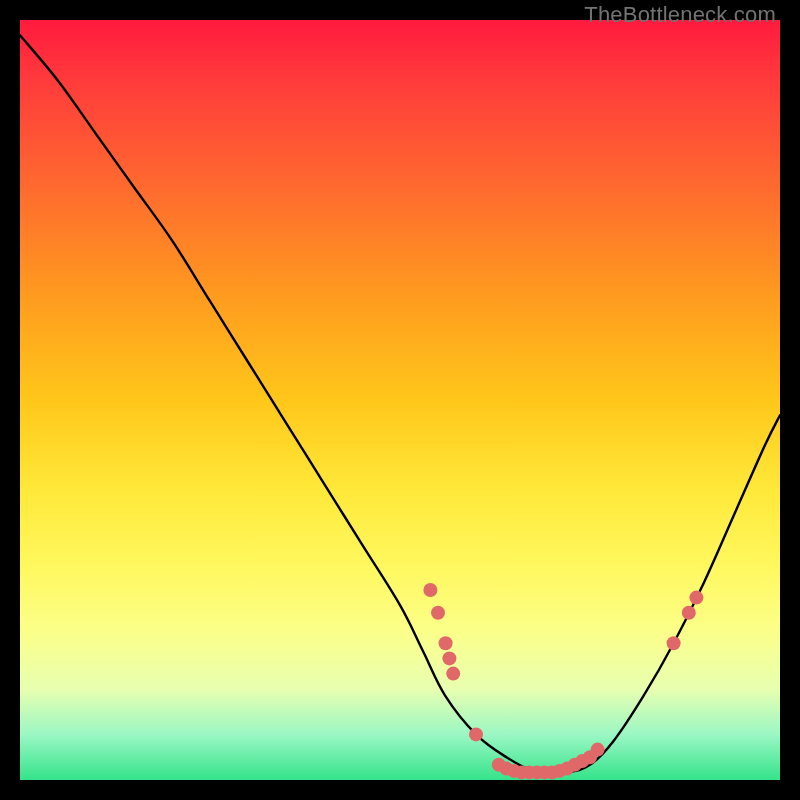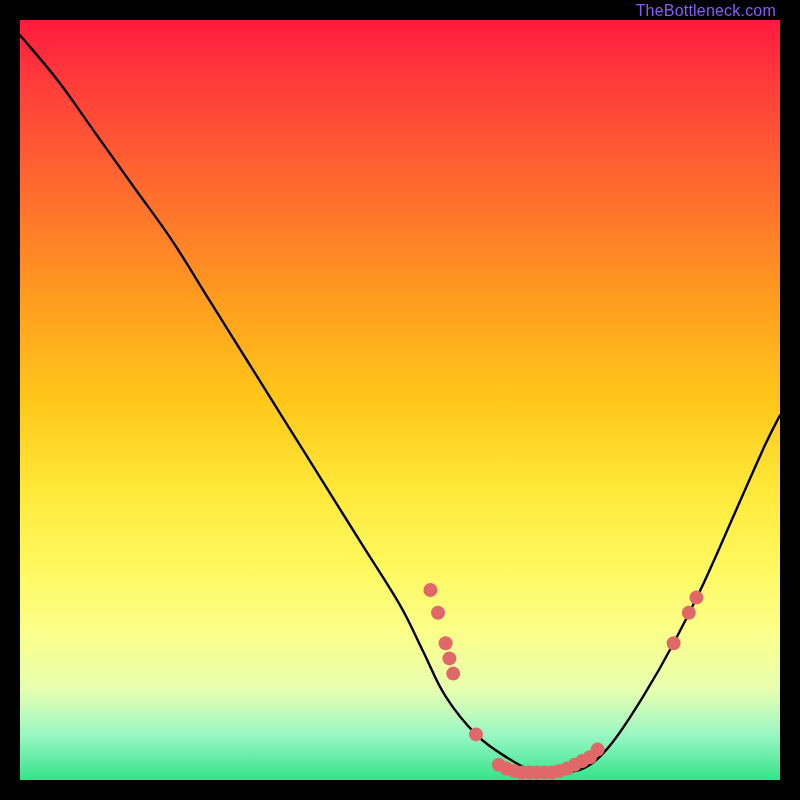--- a/index.html
+++ b/index.html
@@ -50,22 +50,22 @@
     position: absolute;
     left: 0;
     top: 0;
     width: 760px;
     height: 760px;
   }
   .watermark {
     position: absolute;
     top: 2px;
     right: 24px;
-    color: #8b5cf6;
-    font-size: 16px;
+    color: #737373;
+    font-size: 22px;
     font-weight: 500;
     letter-spacing: 0.2px;
     pointer-events: none;
     margin-left: 8px;
   }
 </style>
 </head>
 <body>
 
 <div class="frame">

